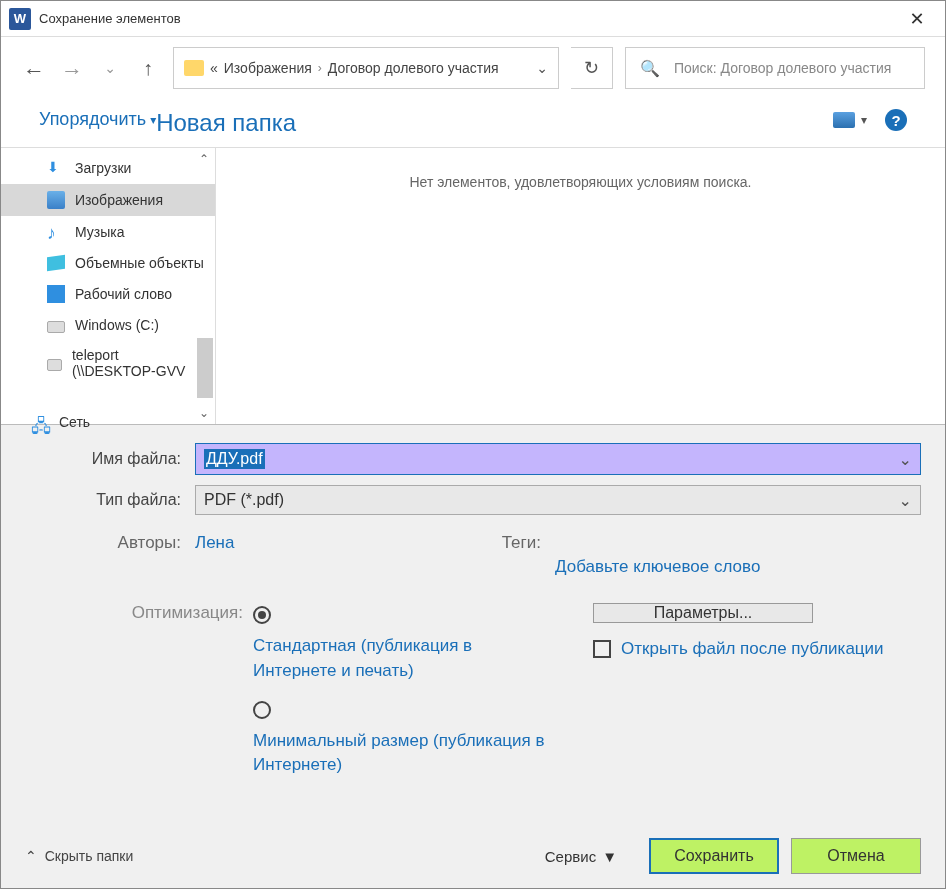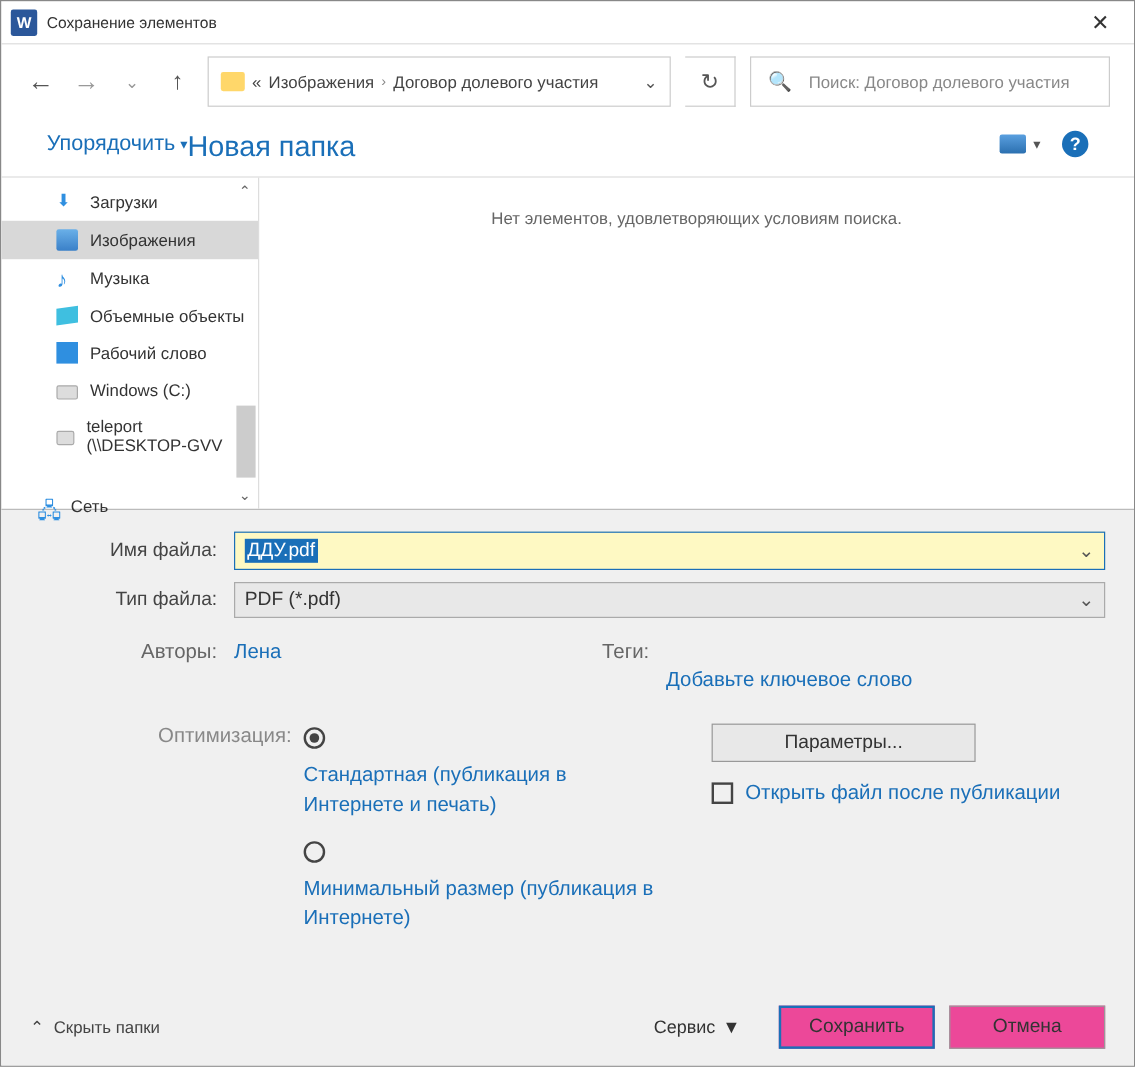--- a/index.html
+++ b/index.html
@@ -42,47 +42,47 @@
   .ic-img{ background:linear-gradient(#6ab0e8,#3a80c8); border-radius:2px;}
   .ic-mus{ color:#2f8fe0; font-size:18px;}
   .ic-3d{ background:#3fbfe0; transform:skewY(-8deg); height:14px;}
   .ic-desk{ background:#2f8fe0;}
   .ic-drive{ background:#ddd; border:1px solid #aaa; border-radius:2px; height:12px; margin-top:3px;}
   .ic-net{ color:#2f8fe0; font-size:18px;}
   .content{ flex:1; display:flex; align-items:flex-start; justify-content:center; padding-top:26px; font-size:14px; color:#666;}
   .bottom{ border-top:1px solid #bbb; background:#f0f0f0; padding: 18px 24px 14px 24px;}
   .row{ display:flex; align-items:center; margin-bottom:10px;}
   .row .lbl{ width:170px; text-align:right; padding-right:14px; font-size:16px; color:#444;}
-  .filein{ flex:1; height:32px; border:1px solid #1a6fb8; background:#fef9c3; display:flex; align-items:center; padding:0 8px;}
+  .filein{ flex:1; height:32px; border:1px solid #1a6fb8; background:#c4b5fd; display:flex; align-items:center; padding:0 8px;}
   .filein .seltext{ background:#1a6fb8; color:#fff; padding:1px 2px; font-size:16px;}
   .filein .dd{ margin-left:auto; color:#555;}
   .typesel{ flex:1; height:30px; border:1px solid #aaa; background:#e8e8e8; display:flex; align-items:center; padding:0 8px; font-size:16px; color:#333;}
   .typesel .dd{ margin-left:auto; color:#555;}
   .metarow{ display:flex; margin-top:18px; font-size:17px;}
   .metarow .l1{ width:170px; text-align:right; padding-right:14px; color:#666;}
   .metarow .v1{ color:#1a6fb8; width:260px;}
   .metarow .l2{ width:100px; text-align:right; padding-right:14px; color:#666;}
   .metarow .v2{ color:#1a6fb8;margin-top:24px;}
   .optrow{ display:flex; margin-top:26px;}
   .optrow .l{ width:228px; text-align:right; padding-right:10px; color:#888; font-size:17px;}
   .optrow .opts{ width:300px;}
   .radio{ display:flex; align-items:flex-start; gap:10px; margin-bottom:14px;flex-direction:column;}
   .rb{ width:18px;height:18px;border:2px solid #444;border-radius:50%; flex-shrink:0; margin-top:3px; position:relative;}
   .rb.checked::after{content:""; position:absolute; inset:3px; background:#444; border-radius:50%;}
   .radio .txt{ color:#1a6fb8; font-size:17px; line-height:1.45;}
   .rcol{ flex:1; padding-left:40px;}
-  .parambtn{ width:220px; height:32px; border:1px solid #999; background:#e8e8e8; font-size:16px; color:#333; display:flex; align-items:center; justify-content:center; cursor:pointer;}
+  .parambtn{ width:220px; height:20px; border:1px solid #999; background:#e8e8e8; font-size:16px; color:#333; display:flex; align-items:center; justify-content:center; cursor:pointer;}
   .chk{ display:flex; align-items:flex-start; gap:10px; margin-top:14px;}
   .cb{ width:18px;height:18px;border:2px solid #444; flex-shrink:0; margin-top:3px;}
   .chk .txt{ color:#1a6fb8; font-size:17px; line-height:1.4;}
   .footer{ display:flex; align-items:center; margin-top:46px;}
   .hide{ display:flex; align-items:center; gap:8px; color:#444; font-size:14px;}
   .footer .sp{flex:1;}
   .service{ font-size:15px; color:#333; margin-right:20px; display:flex; align-items:flex-start; gap:6px;}
-  .btn{ width:130px; height:36px; border:1px solid #999; background:#ec4899; font-size:16px; color:#333; display:flex; align-items:center; justify-content:center; cursor:pointer; margin-left:12px;}
+  .btn{ width:130px; height:36px; border:1px solid #999; background:#bef264; font-size:16px; color:#333; display:flex; align-items:center; justify-content:center; cursor:pointer; margin-left:12px;}
   .btn.primary{ border:2px solid #1a6fb8;}
 </style>
 </head>
 <body>
 
 <div class="titlebar">
   <div class="app-icon">W</div>
   <div class="title">Сохранение элементов</div>
   <div class="close">✕</div>
 </div>

